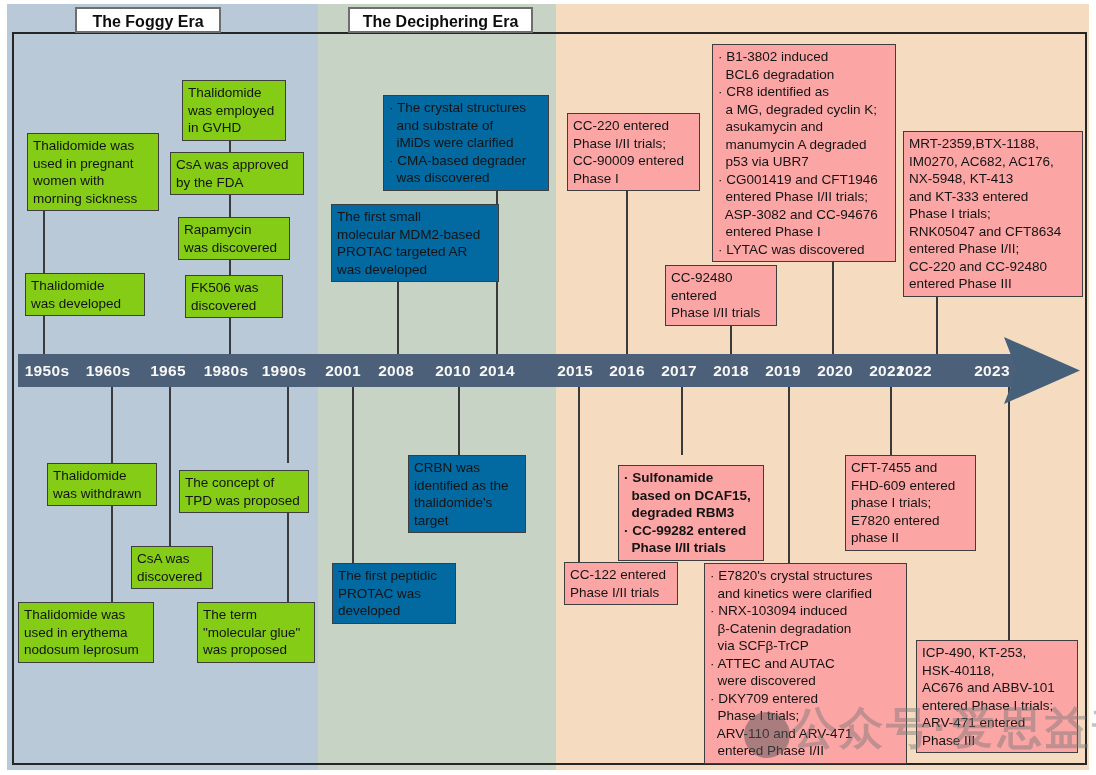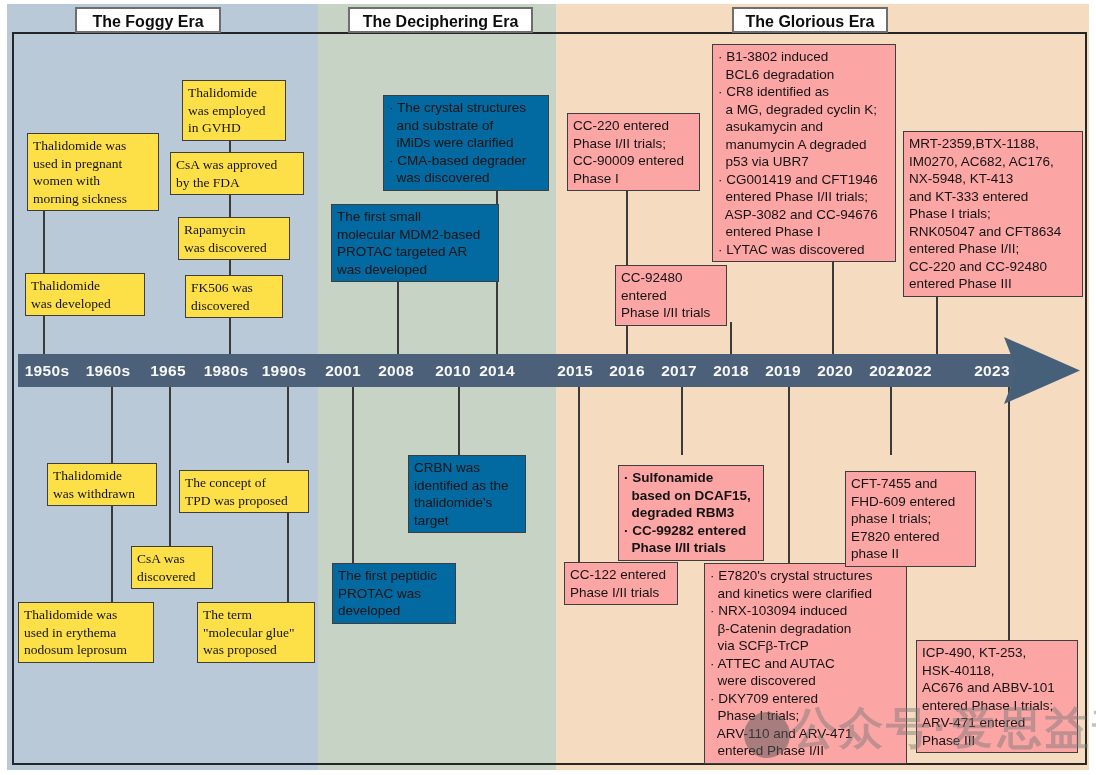--- a/index.html
+++ b/index.html
@@ -21,41 +21,40 @@
     clip-path:polygon(0% 0%,100% 50%,0% 100%,17% 50%);}
   .year{
     position:absolute;top:362px;transform:translateX(-50%);
     color:#f7f7f7;font-weight:bold;font-size:15.5px;white-space:nowrap;letter-spacing:.3px;
   }
   .vline{position:absolute;width:2px;background:#3a3a3a;}
   .ebox{
     position:absolute;box-sizing:border-box;border:1.6px solid #3e3e3e;
     padding:3px 5px;font-size:13.5px;line-height:17.5px;white-space:pre;color:#141414;
   }
-  .ebox.foggy{background:#fde047;font-family:Liberation Serif, serif;}
+  .ebox.foggy{background:#84cc16;}
   .ebox.deciphering{background:#0369a1;}
   .ebox.glorious{background:#fca5a5;}
   .watermark{position:absolute;left:744px;top:698px;display:flex;align-items:center;pointer-events:none;}
   .wm-circle{width:46px;height:46px;border-radius:50%;background:rgba(85,85,85,.5);margin-top:14px;}
   .wm-text{font-size:44px;font-weight:bold;color:rgba(120,120,120,.45);letter-spacing:3px;margin-left:2px;white-space:nowrap;}
 </style>
 </head>
 <body>
 
 <div id="canvas">
 
   <div class="band foggy" style="left:7px;width:311px;"></div>
   <div class="band deciphering" style="left:318px;width:238px;"></div>
   <div class="band glorious" style="left:556px;width:533px;"></div>
 
   <div class="main-border"></div>
 
   <div class="era-header" style="left:75px;width:146px;">The Foggy Era</div>
   <div class="era-header" style="left:348px;width:185px;">The Deciphering Era</div>
-  <div class="era-header" style="left:732px;width:156px;">The Glorious Era</div>
 
   <div class="vline" style="left:43px;top:210px;height:63px;"></div>
   <div class="vline" style="left:43px;top:312px;height:42px;"></div>
   <div class="vline" style="left:229px;top:132px;height:25px;"></div>
   <div class="vline" style="left:229px;top:195px;height:22px;"></div>
   <div class="vline" style="left:229px;top:253px;height:22px;"></div>
   <div class="vline" style="left:229px;top:313px;height:41px;"></div>
   <div class="vline" style="left:397px;top:279px;height:75px;"></div>
   <div class="vline" style="left:496px;top:187px;height:167px;"></div>
   <div class="vline" style="left:626px;top:187px;height:167px;"></div>
@@ -140,21 +139,21 @@
 thalidomide's
 target</div>
   <div class="ebox deciphering" style="left:332px;top:563px;width:124px;">The first peptidic
 PROTAC was
 developed</div>
 
   <div class="ebox glorious" style="left:567px;top:113px;width:133px;">CC-220 entered
 Phase I/II trials;
 CC-90009 entered
 Phase I</div>
-  <div class="ebox glorious" style="left:615px;top:265px;width:112px;">CC-92480
+  <div class="ebox glorious" style="left:665px;top:265px;width:112px;">CC-92480
 entered
 Phase I/II trials</div>
   <div class="ebox glorious" style="left:712px;top:44px;width:184px;">· B1-3802 induced
   BCL6 degradation
 · CR8 identified as
   a MG, degraded cyclin K;
   asukamycin and
   manumycin A degraded
   p53 via UBR7
 · CG001419 and CFT1946
@@ -183,21 +182,21 @@
   and kinetics were clarified
 · NRX-103094 induced
   β-Catenin degradation
   via SCFβ-TrCP
 · ATTEC and AUTAC
   were discovered
 · DKY709 entered
   Phase I trials;
   ARV-110 and ARV-471
   entered Phase I/II</div>
-  <div class="ebox glorious" style="left:845px;top:455px;width:131px;margin-top:16px;">CFT-7455 and
+  <div class="ebox glorious" style="left:845px;top:455px;width:131px;">CFT-7455 and
 FHD-609 entered
 phase I trials;
 E7820 entered
 phase II</div>
   <div class="ebox glorious" style="left:916px;top:640px;width:162px;">ICP-490, KT-253,
 HSK-40118,
 AC676 and ABBV-101
 entered Phase I trials;
 ARV-471 entered
 Phase III</div>

